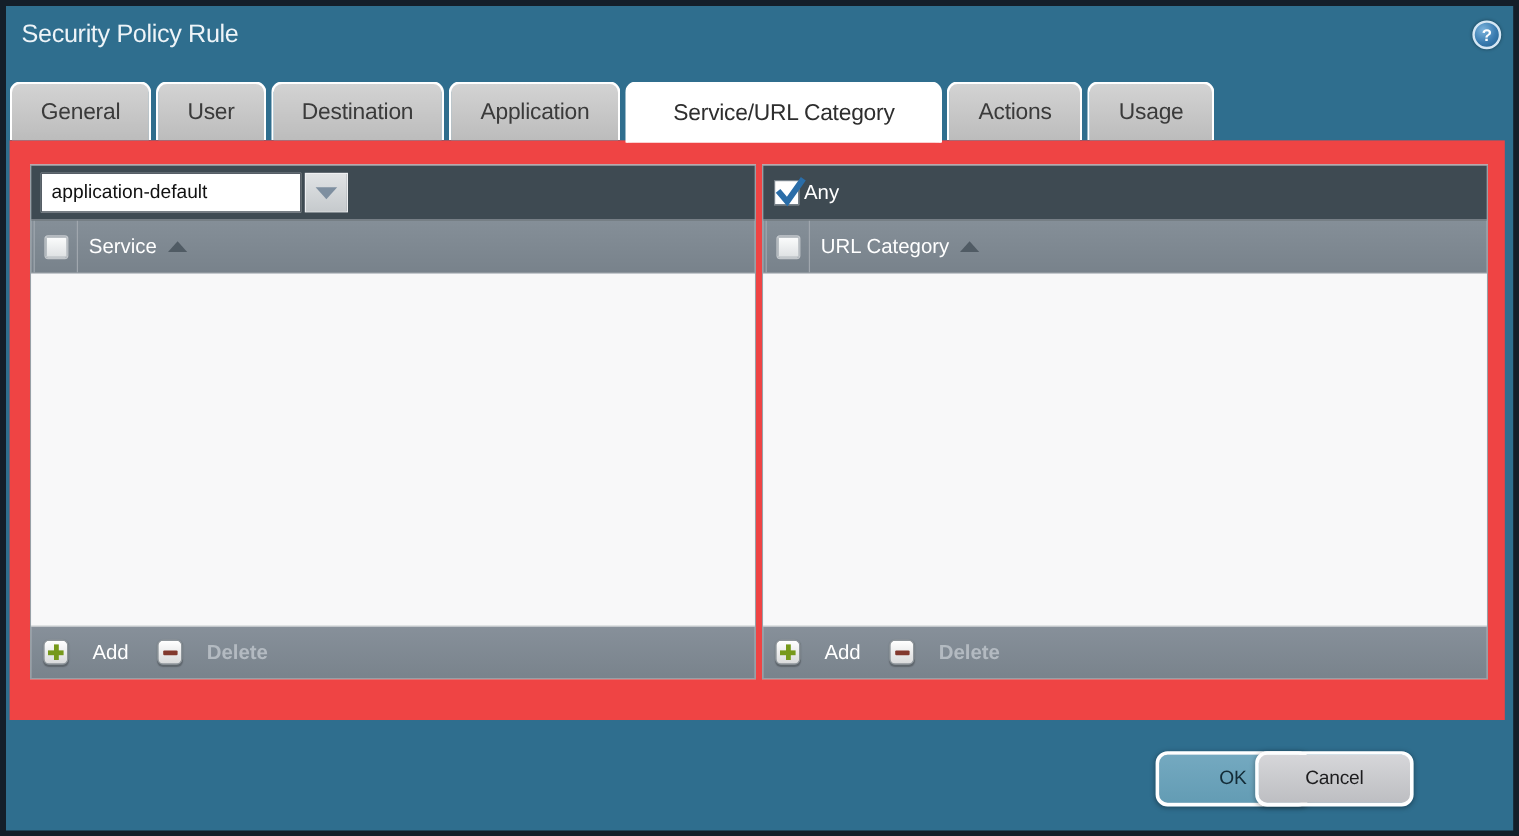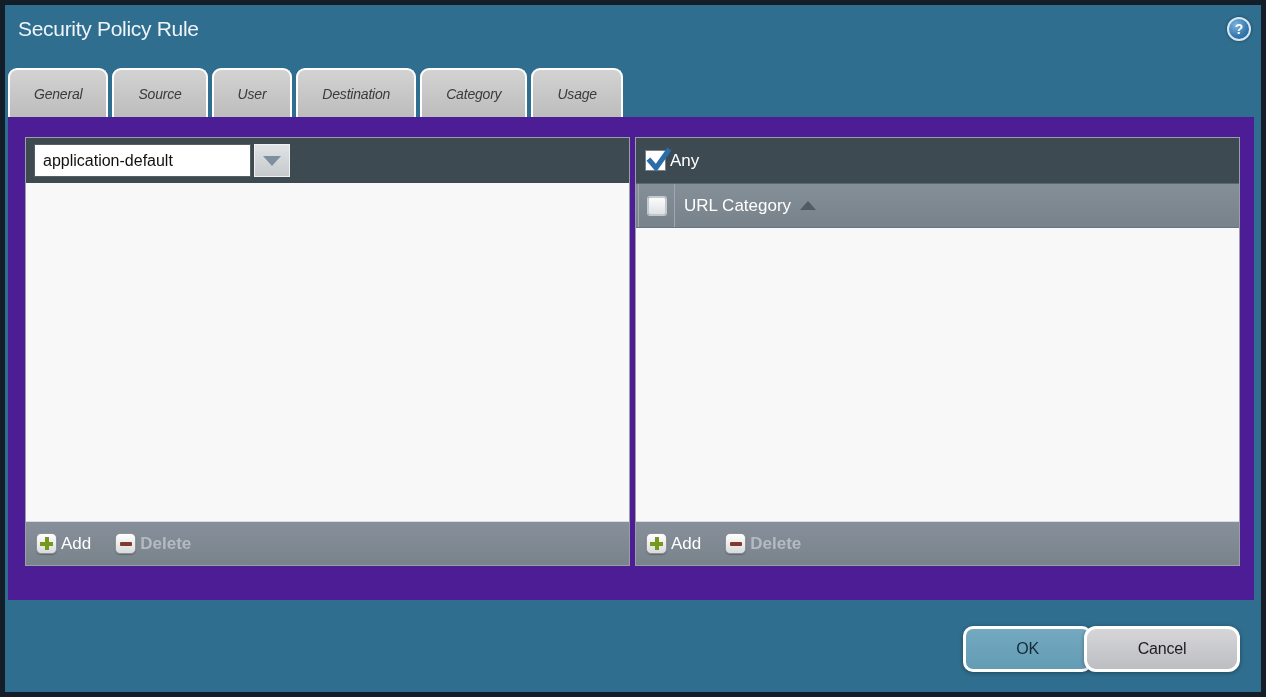--- a/index.html
+++ b/index.html
@@ -27,30 +27,30 @@
     box-shadow:0 0 3px rgba(0,0,0,.45);cursor:pointer;
   }
 
   
   .tabs{
     position:absolute;left:8px;top:68px;height:49px;display:flex;gap:4px;z-index:2;
   }
   .tab{
     background:linear-gradient(#d3d3d3,#bcbcbc);
     border:2px solid #fff;border-bottom:none;border-radius:9px 9px 0 0;
-    padding:0 24px;font-size:14px;color:#3b3b3b;letter-spacing:-0.2px;
-    display:flex;align-items:center;cursor:pointer;white-space:nowrap;font-style:italic;
+    padding:0 24px;font-size:19px;color:#3b3b3b;letter-spacing:-0.2px;
+    display:flex;align-items:center;cursor:pointer;white-space:nowrap;
   }
   .tab.active{
     background:#fff;color:#2e2e2e;height:51px;padding:0 38px;
   }
 
   
   .content{
-    position:absolute;left:8px;top:117px;width:1246px;height:483px;background:#4c1d95;z-index:1;
+    position:absolute;left:8px;top:117px;width:1246px;height:483px;background:#ef4444;z-index:1;
   }
   .panel{
     position:absolute;top:20px;width:605px;height:429px;
     border:1px solid #98a0a6;display:flex;flex-direction:column;background:#f8f8f9;
   }
   .panel-left{left:17px;}
   .panel-right{left:627px;}
 
   .panel-topbar{
     height:45px;flex:0 0 45px;background:#3e4a52;display:flex;align-items:center;padding:0 8px;
@@ -94,70 +94,80 @@
     border-bottom:9px solid #505b64;margin-left:9px;
   }
 
   .panel-body{flex:1;background:#f8f8f9;}
 
   .panel-footer{
     height:44px;flex:0 0 44px;background:linear-gradient(#87909a,#79838c);
     display:flex;align-items:center;padding:0 10px;border-top:1px solid #d9dcde;
   }
   .action{display:flex;align-items:center;cursor:pointer;}
-  .action .label{font-size:17px;color:#fff;margin-left:4px;}
+  .action .label{font-size:17px;color:#fff;margin-left:20px;}
   .action.disabled .label{color:#b3bac1;}
   .action.delete{margin-left:24px;font-weight:bold;}
   .icon-sq{
     width:21px;height:21px;border-radius:5px;position:relative;
     background:linear-gradient(#ffffff,#d9dadb);border:1px solid #8d9499;
     box-shadow:0 1px 1px rgba(0,0,0,.25);
   }
   .plus::before{content:'';position:absolute;left:3px;top:8px;width:13px;height:4px;background:#76991b;}
   .plus::after{content:'';position:absolute;left:8px;top:3px;width:4px;height:13px;background:#76991b;}
   .minus::before{content:'';position:absolute;left:4px;top:8px;width:12px;height:4px;background:#82392e;border-radius:1px;}
 
   
   .btn{
     position:absolute;border:3px solid #fff;border-radius:10px;font-size:16px;
     display:flex;align-items:center;justify-content:center;cursor:pointer;
     box-shadow:0 1px 4px rgba(0,0,0,.35);letter-spacing:-0.2px;
     font-family:"Liberation Sans",sans-serif;
   }
   .btn-ok{left:963px;top:626px;width:129px;height:46px;background:linear-gradient(#74a9c0,#639cb4);color:#132b36;}
-  .btn-cancel{left:1084px;top:626px;width:156px;height:46px;background:linear-gradient(#d6d6d9,#bdbec2);color:#1d1d1f;border-radius:12px;}
+  .btn-cancel{left:1046px;top:626px;width:132px;height:46px;background:linear-gradient(#d6d6d9,#bdbec2);color:#1d1d1f;}
 </style>
 </head>
 <body>
 
 <div class="frame">
 
   <div class="title">Security Policy Rule</div>
 
   <div class="help">
     <span>?</span>
   </div>
 
   <div class="tabs">
     <div class="tab">General</div>
-    <div class="tab">Source</div>
     <div class="tab">User</div>
     <div class="tab">Destination</div>
-    <div class="tab">Category</div>
+    <div class="tab">Application</div>
+    <div class="tab active">Service/URL Category</div>
+    <div class="tab">Actions</div>
     <div class="tab">Usage</div>
   </div>
 
   <div class="content">
 
     <div class="panel panel-left">
       <div class="panel-topbar">
         <input class="dd-input" type="text" value="application-default" style="">
         <button class="dd-btn">
           <span class="tri-down"></span>
         </button>
+      </div>
+      <div class="panel-header">
+        <div class="cbcol">
+          <span class="cb-small"></span>
+        </div>
+        <div class="hdr-label">
+          <span>Service</span>
+          <span class="tri-up"></span>
+        </div>
       </div>
       <div class="panel-body"></div>
       <div class="panel-footer">
         <div class="action">
           <span class="icon-sq plus"></span>
           <span class="label">Add</span>
         </div>
         <div class="action delete disabled">
           <span class="icon-sq minus"></span>
           <span class="label">Delete</span>

